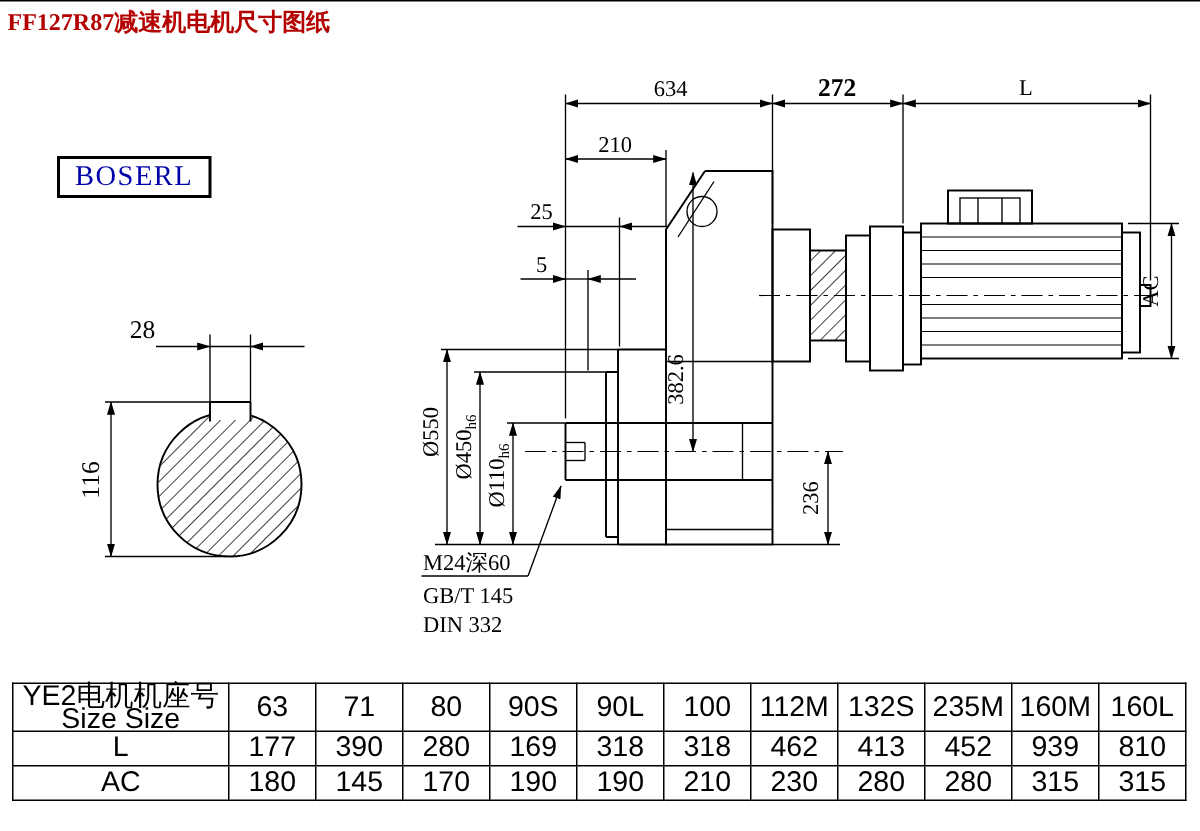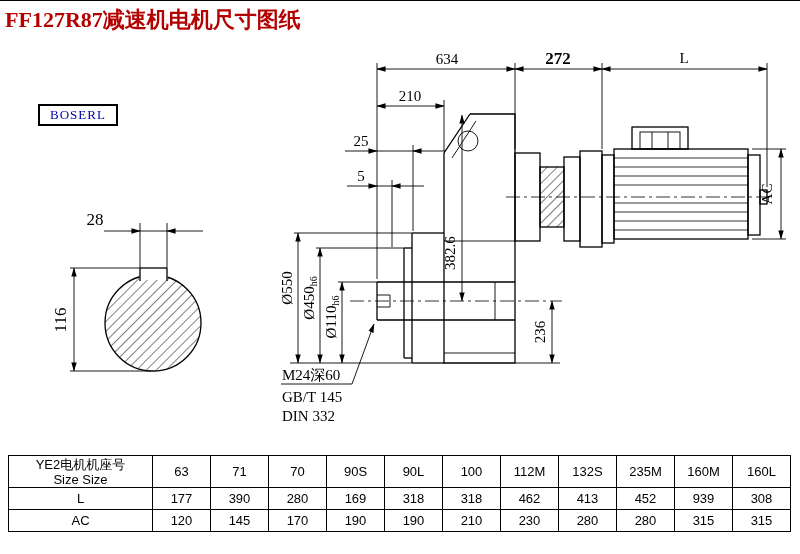--- a/index.html
+++ b/index.html
@@ -4,26 +4,26 @@
 <style>
   html,body{margin:0;padding:0;}
   body{
     width:800px;height:554px;position:relative;background:#fff;
     border-top:1px solid #000;box-sizing:border-box;overflow:hidden;
     font-family:"Liberation Sans", sans-serif;
   }
   .page-title{
     position:absolute;left:5px;top:4px;z-index:3;
     font-family:"Liberation Serif", serif;font-weight:bold;
-    font-size:22px;color:#b30000;white-space:nowrap;
+    font-size:16px;color:#b30000;white-space:nowrap;
   }
   .brand-box{
     position:absolute;left:38px;top:103px;z-index:3;
     border:2px solid #000;background:#fff;padding:1px 10px;
-    font-family:"Liberation Serif", serif;font-size:13px;color:#0000aa;
+    font-family:"Liberation Serif", serif;font-size:19px;color:#0000aa;
     letter-spacing:1px;
   }
   svg.drawing{position:absolute;left:0;top:0;}
   
   .geo{stroke:#000;stroke-width:1.3;fill:none;}
   .thin{stroke:#000;stroke-width:0.9;fill:none;}
   .fin{stroke:#000;stroke-width:0.8;fill:none;}
   .cl{stroke:#000;stroke-width:0.8;fill:none;stroke-dasharray:14 4 3 4;}
   .hatched{fill:url(#hatch);stroke:#000;stroke-width:1.3;}
   .whitefill{fill:#fff;stroke:none;}
@@ -31,21 +31,21 @@
   text.dim-lg{font-family:"Liberation Serif", serif;font-size:17px;fill:#000;}
   text.dim-bold{font-family:"Liberation Serif", serif;font-size:17px;font-weight:bold;fill:#000;}
   tspan.sub{font-size:10px;}
   
   .dim-table{
     position:absolute;left:8px;top:454px;z-index:3;
     border-collapse:collapse;table-layout:fixed;background:#fff;
   }
   .dim-table td{
     border:1px solid #000;text-align:center;vertical-align:middle;
-    font-size:13px;padding:0;color:#000;
+    font-size:19px;padding:0;color:#000;
   }
   .dim-table .hdr-cell{line-height:15px;}
   .dim-table tr.hdr{height:32px;}
   .dim-table tr.data{height:22px;}
 </style>
 </head>
 <body>
 
 <div class="page-title">FF127R87减速机电机尺寸图纸</div>
 <div class="brand-box">BOSERL</div>
@@ -216,21 +216,21 @@
       <col style="width:58px">
   </colgroup>
   <tbody>
       <tr class="hdr">
     <td class="hdr-cell">
       <div>YE2电机机座号</div>
       <div>Size Size</div>
     </td>
     <td>63</td>
     <td>71</td>
-    <td>70</td>
+    <td>80</td>
     <td>90S</td>
     <td>90L</td>
     <td>100</td>
     <td>112M</td>
     <td>132S</td>
     <td>235M</td>
     <td>160M</td>
     <td>160L</td>
   </tr>
   <tr class="data">
@@ -238,25 +238,25 @@
     <td>177</td>
     <td>390</td>
     <td>280</td>
     <td>169</td>
     <td>318</td>
     <td>318</td>
     <td>462</td>
     <td>413</td>
     <td>452</td>
     <td>939</td>
-    <td>308</td>
+    <td>810</td>
   </tr>
   <tr class="data">
     <td>AC</td>
-    <td>120</td>
+    <td>180</td>
     <td>145</td>
     <td>170</td>
     <td>190</td>
     <td>190</td>
     <td>210</td>
     <td>230</td>
     <td>280</td>
     <td>280</td>
     <td>315</td>
     <td>315</td>

